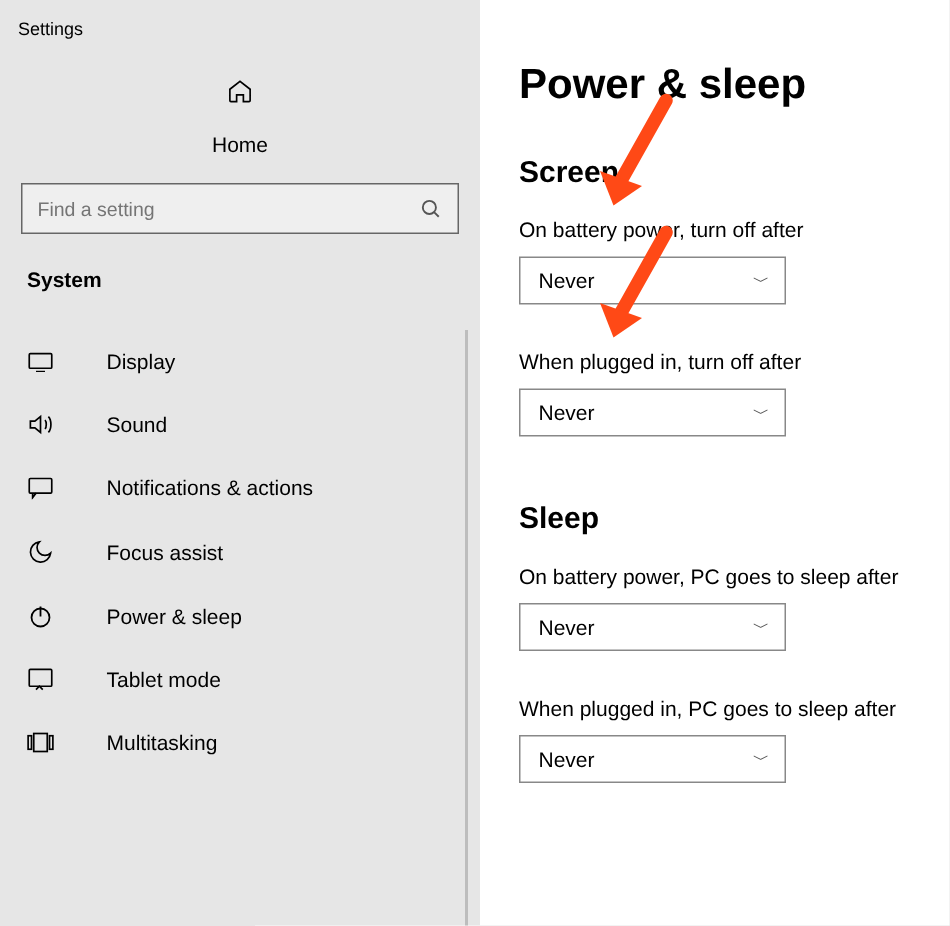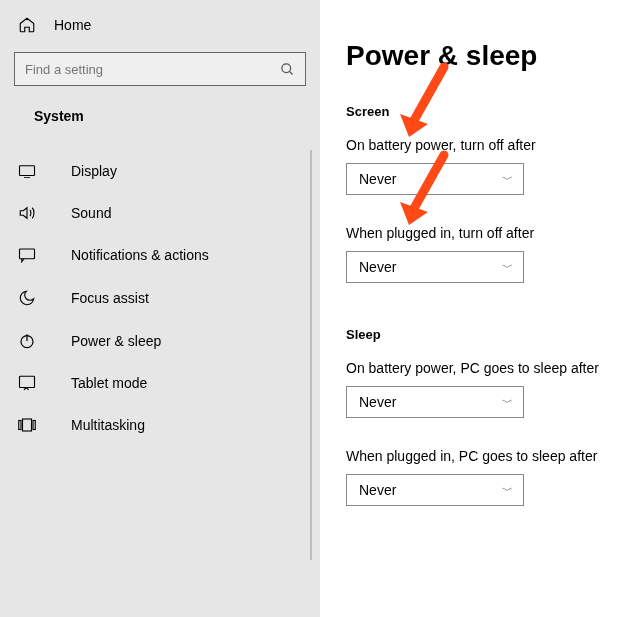--- a/index.html
+++ b/index.html
@@ -22,20 +22,21 @@
 .app-title {
   font-size: 12px;
   padding: 4px 12px 18px;
 }
 .home-row {
   display: flex;
   align-items: center;
   gap: 18px;
   padding: 8px 18px 18px;
   cursor: pointer;
+  flex-direction: column;
 }
 .home-row .icon { width: 18px; display: flex; justify-content: center; }
 .search-box {
   margin: 0 14px 22px;
   border: 1px solid #666;
   background: #efefef;
   height: 34px;
   display: flex;
   align-items: center;
   padding: 0 10px;
@@ -49,21 +50,20 @@
   outline: none;
   color: #555;
 }
 .search-box .s-icon {
   width: 16px; height: 16px;
   display: flex; align-items: center; justify-content: center;
 }
 .section-label {
   font-weight: 600;
   padding: 0 18px 26px;
-  margin-left: 16px;
 }
 .nav-list {
   border-right: 2px solid #bdbdbd;
   margin-right: 8px;
   height: 410px;
 }
 .nav-item {
   display: flex;
   align-items: center;
   gap: 35px;
@@ -75,21 +75,21 @@
   flex: 1;
   padding: 40px 0 0 26px;
   position: relative;
 }
 h1 {
   font-size: 28px;
   font-weight: 600;
   margin-bottom: 32px;
 }
 h2 {
-  font-size: 13px;
+  font-size: 20px;
   font-weight: 600;
   margin-bottom: 18px;
 }
 .field-label {
   font-size: 14px;
   margin-bottom: 10px;
 }
 .select {
   width: 178px;
   height: 32px;
@@ -110,20 +110,21 @@
   width: 60px;
   height: 90px;
   pointer-events: none;
 }
 .arrow svg { width: 100%; height: 100%; }
 </style>
 </head>
 <body>
 
 <div class="sidebar">
+  <div class="app-title">Settings</div>
 
   <div class="home-row">
     <span class="icon">
       <svg width="18" height="18" viewBox="0 0 24 24" fill="none" stroke="#000" stroke-width="1.5">
           <path d="M3 10l9-7 9 7v10a1 1 0 01-1 1h-5v-6h-6v6H4a1 1 0 01-1-1V10z"></path>
         </svg>
     </span>
     <span>Home</span>
   </div>
 

